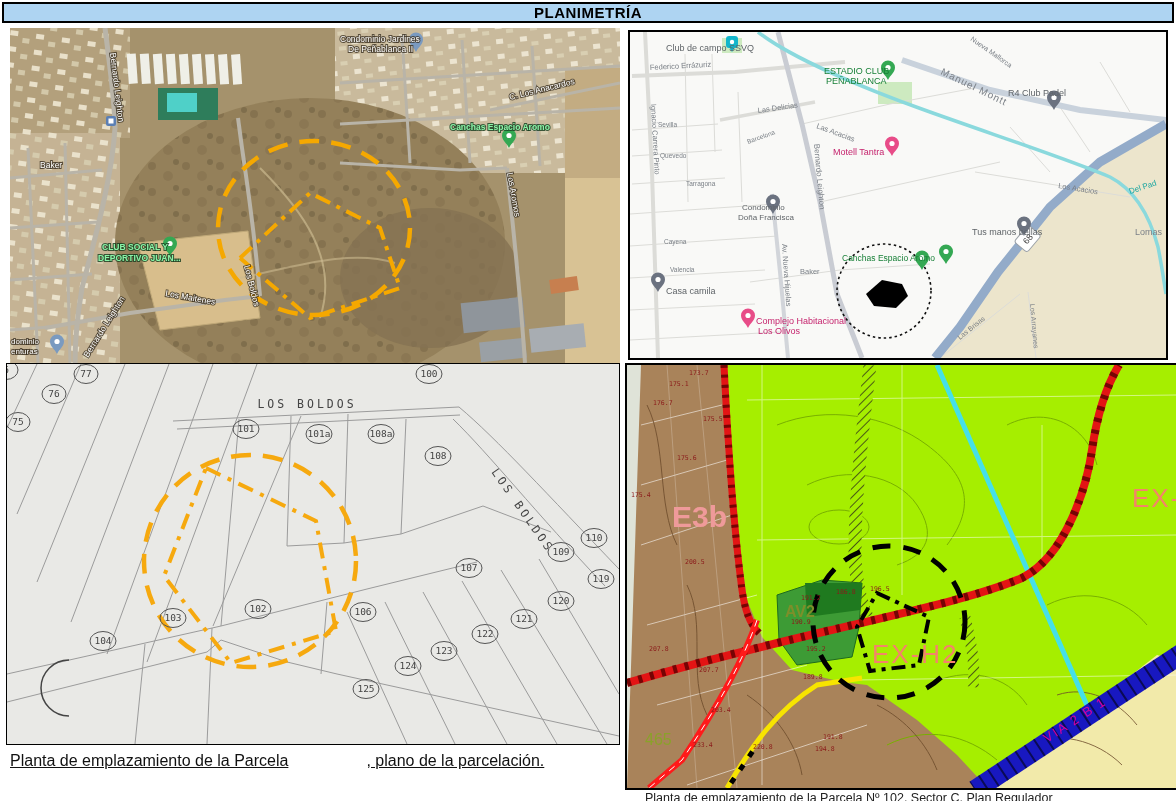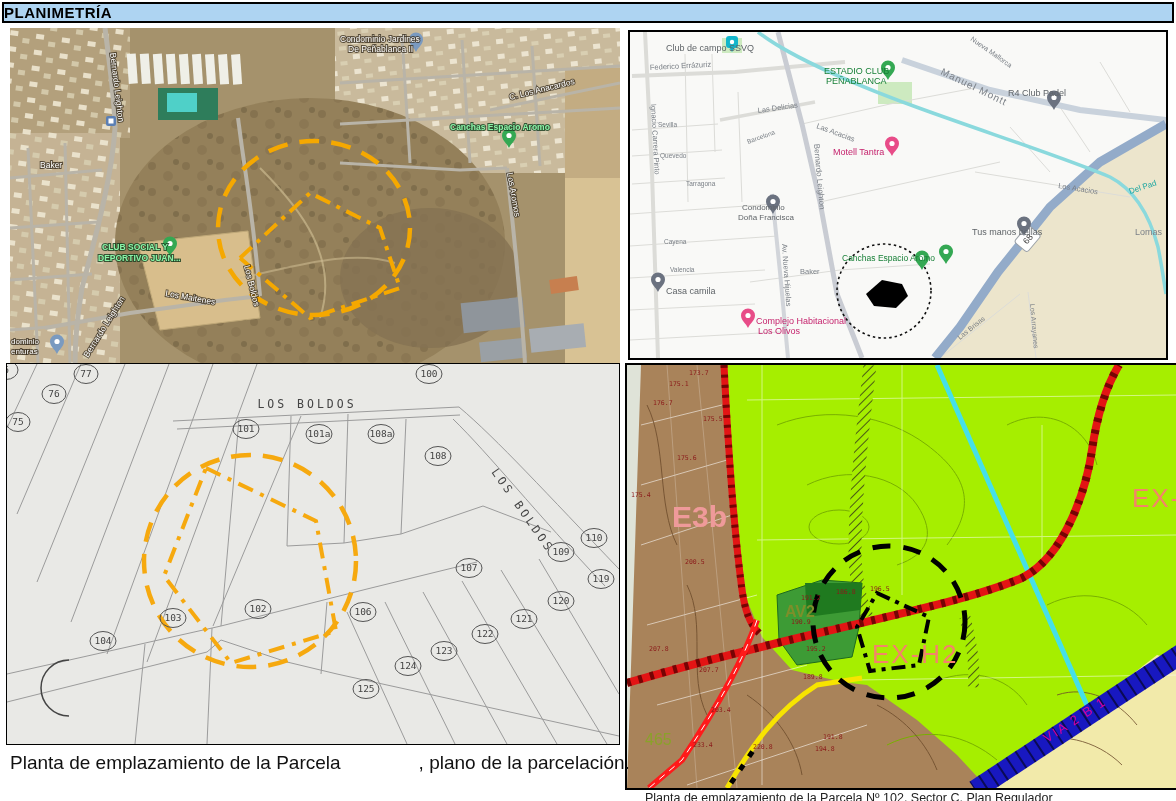--- a/index.html
+++ b/index.html
@@ -1,25 +1,25 @@
 <!DOCTYPE html>
 <html><head>
 <meta charset="utf-8">
 <style>
   html,body{margin:0;padding:0;background:#fff;}
   #page{position:relative;width:1176px;height:801px;background:#ffffff;overflow:hidden;
         font-family:"Liberation Sans",sans-serif;}
   .abs{position:absolute;}
   #title-bar{left:2px;top:2px;width:1168px;height:17px;background:#aed4f2;border:2px solid #000;
-             text-align:left;font-weight:bold;font-size:15px;line-height:17px;letter-spacing:.5px;color:#000;}
+             text-align:center;font-weight:bold;font-size:15px;line-height:17px;letter-spacing:.5px;color:#000;}
   #sat-panel{left:10px;top:28px;width:610px;height:411px;}
   #street-panel{left:628px;top:30px;width:540px;height:330px;border:2px solid #000;box-sizing:border-box;background:#f9f9f7;}
   #parcel-panel{left:6px;top:363px;width:614px;height:382px;border:1px solid #000;box-sizing:border-box;background:#e9e9e6;}
   #zoning-panel{left:625px;top:363px;width:551px;height:427px;border:2px solid #000;border-right:none;box-sizing:border-box;}
-  #caption-left{left:10px;top:752px;font-size:19px;color:#111;}
+  #caption-left{left:10px;top:752px;font-size:16px;color:#111;text-decoration:underline;}
   #caption-left .gap{display:inline-block;width:78px;}
   #caption-right{left:645px;top:791px;font-size:12.5px;color:#222;white-space:nowrap;}
   svg{display:block;}
   text{user-select:none;}
   .sat-lbl{fill:#fff;paint-order:stroke;stroke:rgba(50,40,25,.75);stroke-width:2px;font-family:"Liberation Sans",sans-serif;}
   .sat-green{fill:#8af5a8;paint-order:stroke;stroke:rgba(20,60,30,.8);stroke-width:2px;font-weight:bold;}
   .map-lbl{fill:#7b8087;font-family:"Liberation Sans",sans-serif;}
   .map-poi{fill:#5f6468;}
   .map-grn{fill:#188038;}
   .map-pnk{fill:#c5236d;}

